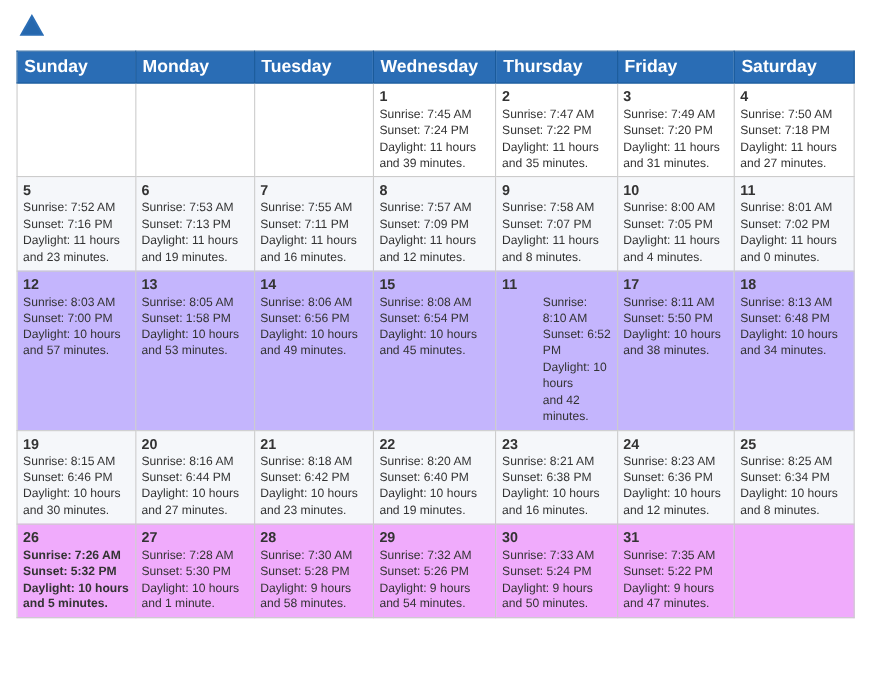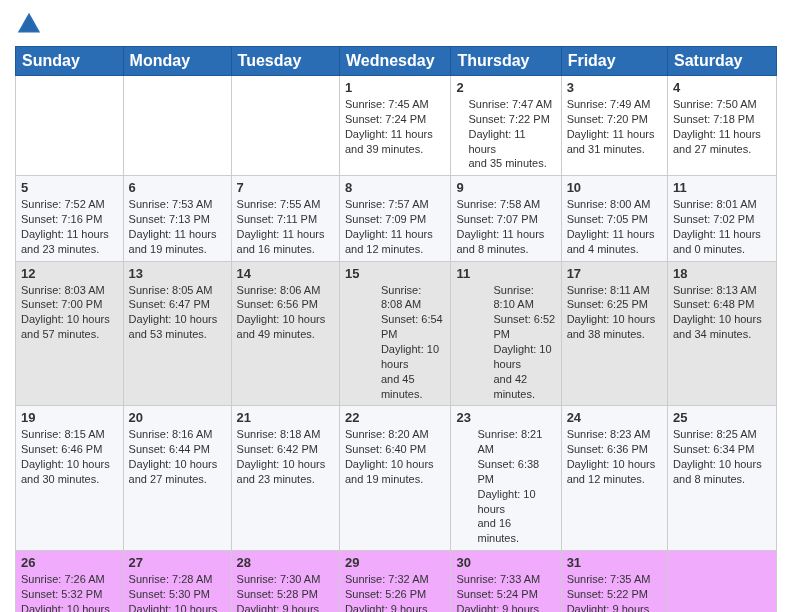--- a/index.html
+++ b/index.html
@@ -85,21 +85,21 @@
     }
     .day-info {
       font-size: 11px;
       color: #333;
       line-height: 1.35;
     }
     .empty { background: #f9f9f9; }
     
     .row-1 td { background: #fff; }
     .row-2 td { background: #f0f4f9; }
-    .row-3 td { background: #e5e5e5; }
+    .row-3 td { background: #c4b5fd; }
     .row-4 td { background: #f0f4f9; }
     .row-5 td { background: #f0abfc; }
   </style>
 </head>
 <body>
 
 <div class="page">
   <div class="header">
     <div class="logo">
       <svg class="logo-icon" viewBox="0 0 40 40">
@@ -135,21 +135,21 @@
           <td class="empty"></td>
           <td>
             <div class="day-num">1</div>
             <div class="day-info" style="white-space: pre-line;">Sunrise: 7:45 AM
 Sunset: 7:24 PM
 Daylight: 11 hours
 and 39 minutes.</div>
           </td>
           <td>
             <div class="day-num">2</div>
-            <div class="day-info" style="white-space: pre-line; margin-left: 12px;">Sunrise: 7:47 AM
+            <div class="day-info" style="white-space: pre-line;">Sunrise: 7:47 AM
 Sunset: 7:22 PM
 Daylight: 11 hours
 and 35 minutes.</div>
           </td>
           <td>
             <div class="day-num">3</div>
             <div class="day-info" style="white-space: pre-line;">Sunrise: 7:49 AM
 Sunset: 7:20 PM
 Daylight: 11 hours
 and 31 minutes.</div>
@@ -217,49 +217,49 @@
           <td>
             <div class="day-num">12</div>
             <div class="day-info" style="white-space: pre-line;">Sunrise: 8:03 AM
 Sunset: 7:00 PM
 Daylight: 10 hours
 and 57 minutes.</div>
           </td>
           <td>
             <div class="day-num">13</div>
             <div class="day-info" style="white-space: pre-line;">Sunrise: 8:05 AM
-Sunset: 6:47 PM
+Sunset: 1:58 PM
 Daylight: 10 hours
 and 53 minutes.</div>
           </td>
           <td>
             <div class="day-num">14</div>
             <div class="day-info" style="white-space: pre-line;">Sunrise: 8:06 AM
 Sunset: 6:56 PM
 Daylight: 10 hours
 and 49 minutes.</div>
           </td>
           <td>
             <div class="day-num">15</div>
-            <div class="day-info" style="white-space: pre-line; margin-left: 36px;">Sunrise: 8:08 AM
+            <div class="day-info" style="white-space: pre-line;">Sunrise: 8:08 AM
 Sunset: 6:54 PM
 Daylight: 10 hours
 and 45 minutes.</div>
           </td>
           <td>
             <div class="day-num">11</div>
             <div class="day-info" style="white-space: pre-line; margin-left: 37px;">Sunrise: 8:10 AM
 Sunset: 6:52 PM
 Daylight: 10 hours
 and 42 minutes.</div>
           </td>
           <td>
             <div class="day-num">17</div>
             <div class="day-info" style="white-space: pre-line;">Sunrise: 8:11 AM
-Sunset: 6:25 PM
+Sunset: 5:50 PM
 Daylight: 10 hours
 and 38 minutes.</div>
           </td>
           <td>
             <div class="day-num">18</div>
             <div class="day-info" style="white-space: pre-line;">Sunrise: 8:13 AM
 Sunset: 6:48 PM
 Daylight: 10 hours
 and 34 minutes.</div>
           </td>
@@ -288,21 +288,21 @@
           </td>
           <td>
             <div class="day-num">22</div>
             <div class="day-info" style="white-space: pre-line;">Sunrise: 8:20 AM
 Sunset: 6:40 PM
 Daylight: 10 hours
 and 19 minutes.</div>
           </td>
           <td>
             <div class="day-num">23</div>
-            <div class="day-info" style="white-space: pre-line; margin-left: 21px;">Sunrise: 8:21 AM
+            <div class="day-info" style="white-space: pre-line;">Sunrise: 8:21 AM
 Sunset: 6:38 PM
 Daylight: 10 hours
 and 16 minutes.</div>
           </td>
           <td>
             <div class="day-num">24</div>
             <div class="day-info" style="white-space: pre-line;">Sunrise: 8:23 AM
 Sunset: 6:36 PM
 Daylight: 10 hours
 and 12 minutes.</div>
@@ -311,21 +311,21 @@
             <div class="day-num">25</div>
             <div class="day-info" style="white-space: pre-line;">Sunrise: 8:25 AM
 Sunset: 6:34 PM
 Daylight: 10 hours
 and 8 minutes.</div>
           </td>
         </tr>
         <tr class="row-5">
           <td>
             <div class="day-num">26</div>
-            <div class="day-info" style="white-space: pre-line;">Sunrise: 7:26 AM
+            <div class="day-info" style="white-space: pre-line; font-weight: bold;">Sunrise: 7:26 AM
 Sunset: 5:32 PM
 Daylight: 10 hours
 and 5 minutes.</div>
           </td>
           <td>
             <div class="day-num">27</div>
             <div class="day-info" style="white-space: pre-line;">Sunrise: 7:28 AM
 Sunset: 5:30 PM
 Daylight: 10 hours
 and 1 minute.</div>

